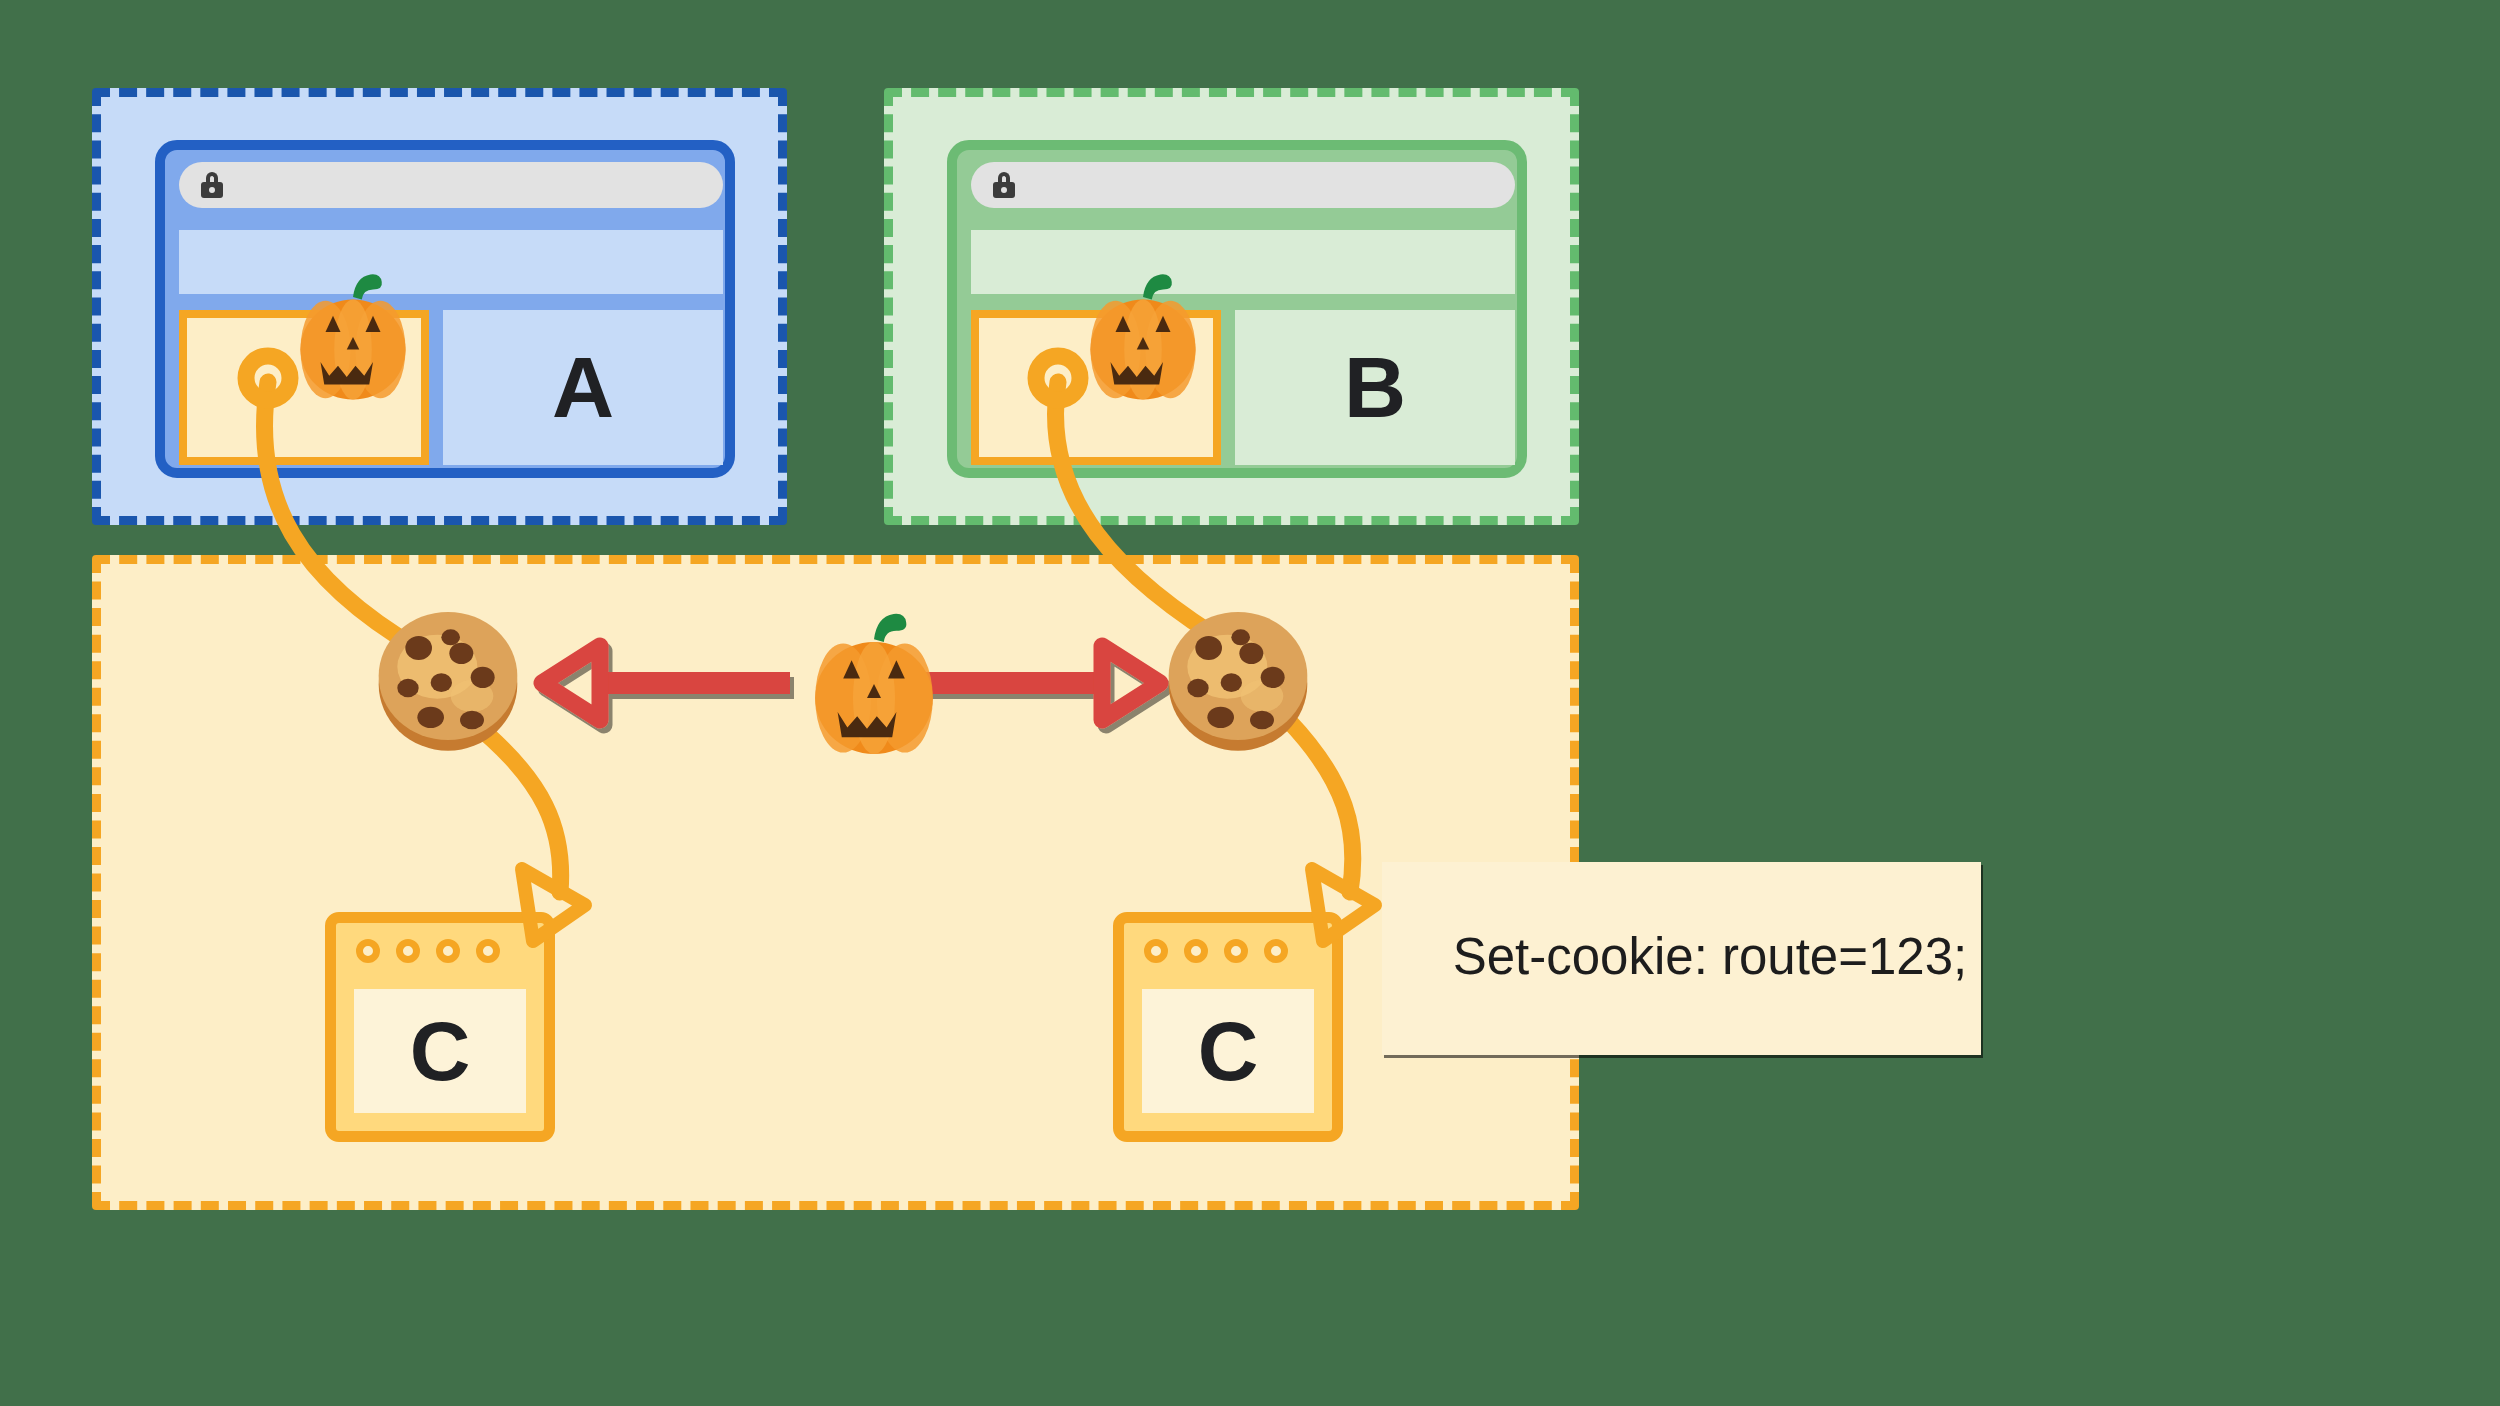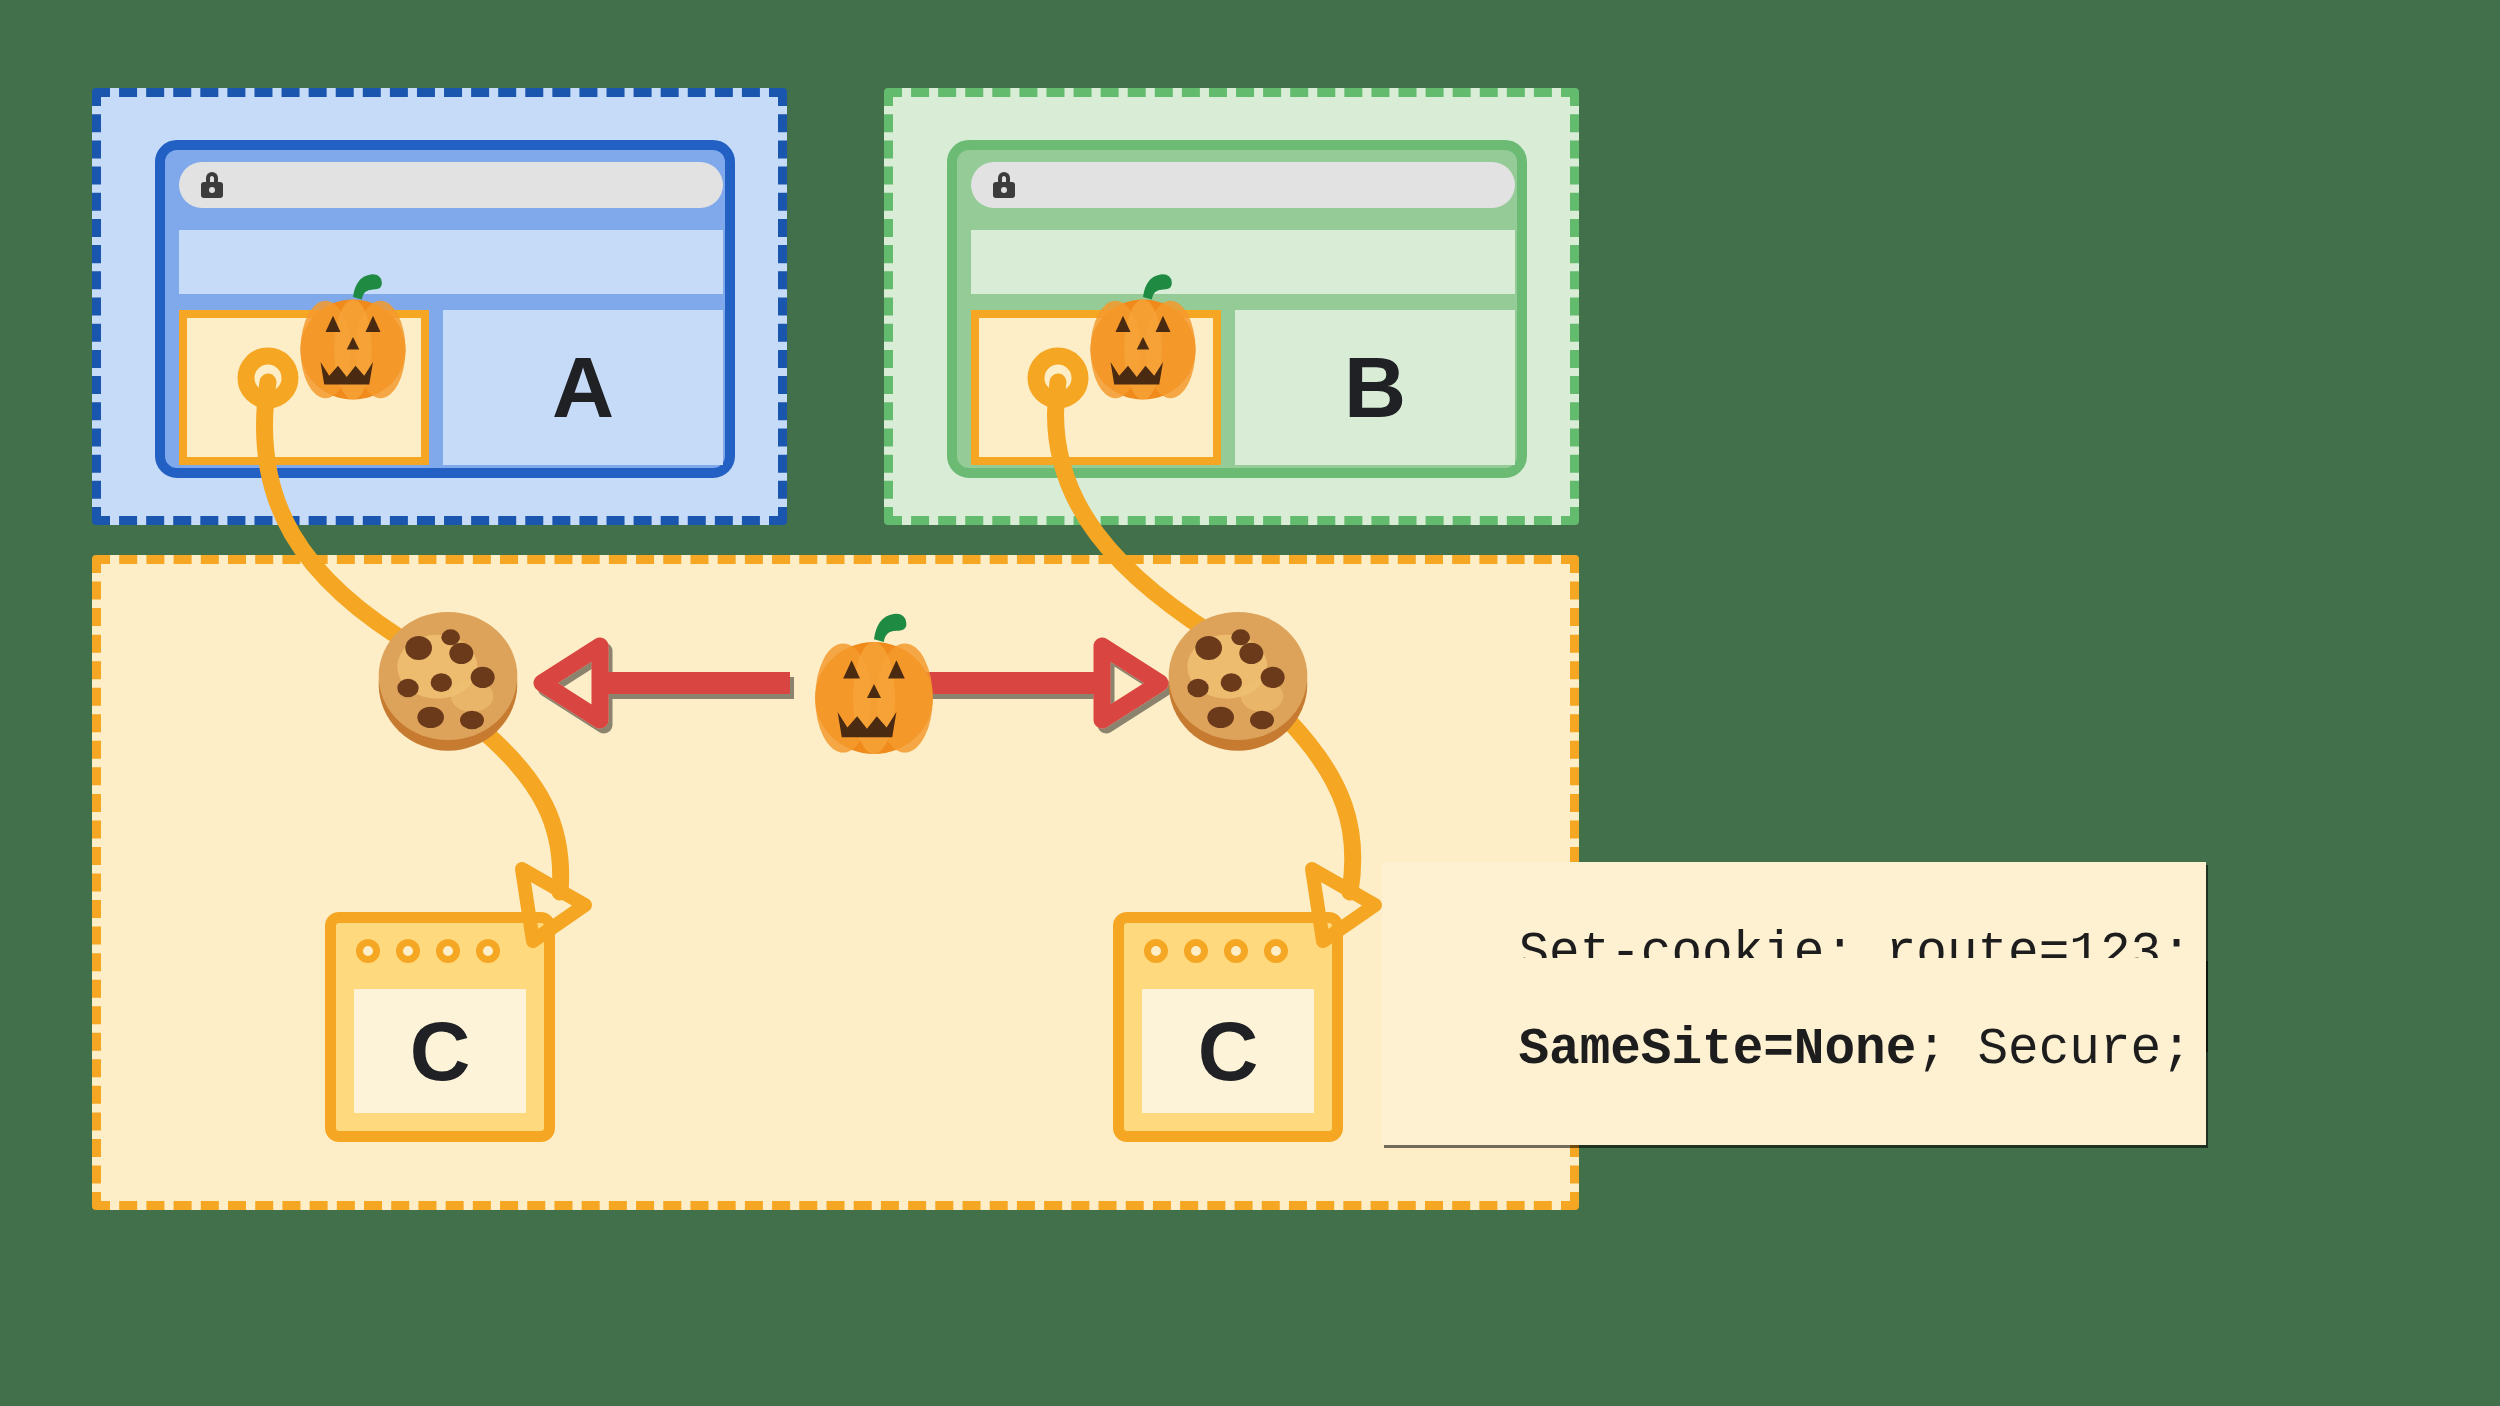--- a/index.html
+++ b/index.html
@@ -53,21 +53,21 @@
   .server .dots i{width:24px;height:24px;border-radius:50%;
       border:7px solid #f5a623;box-sizing:border-box;background:#fdeec7;}
   .server .screen{position:absolute;left:18px;right:18px;top:66px;bottom:18px;
       background:#fdf3d8;display:flex;align-items:center;justify-content:center;}
   .server .screen span{font-size:84px;font-weight:700;color:#202124;
       font-family:"Liberation Sans",sans-serif;}
 
   
   .codebox{position:absolute;background:#fdf1d2;
       box-shadow:2px 3px 0 rgba(0,0,0,.55);
-      font-family:Liberation Mono, monospace;font-size:51px;
+      font-family:Liberation Sans, sans-serif;font-size:51px;
       color:#1d1d1d;padding:6px 14px 10px 14px;white-space:pre;
       letter-spacing:0px;}
   .codebox b{font-weight:700;}
 
   svg.overlay{position:absolute;left:0;top:0;width:2500px;height:1406px;
       overflow:visible;pointer-events:none;}
 </style>
 </head>
 <body>
 
@@ -203,17 +203,14 @@
     <use href="#pumpkin" x="790" y="600" width="168" height="168"></use>
 
     <use href="#cookie" x="368" y="600" width="160" height="160"></use>
     <use href="#cookie" x="1158" y="600" width="160" height="160"></use>
   </svg>
 
   <div class="codebox" style="left:1382px;top:862px;">
     <span>Set-cookie: route=123;</span>
   </div>
 
-  <div class="codebox" style="left:1382px;top:958px;">
-    <b>SameSite=None</b><span>; Secure;</span>
-  </div>
 
 </div>
 
 </body></html>

